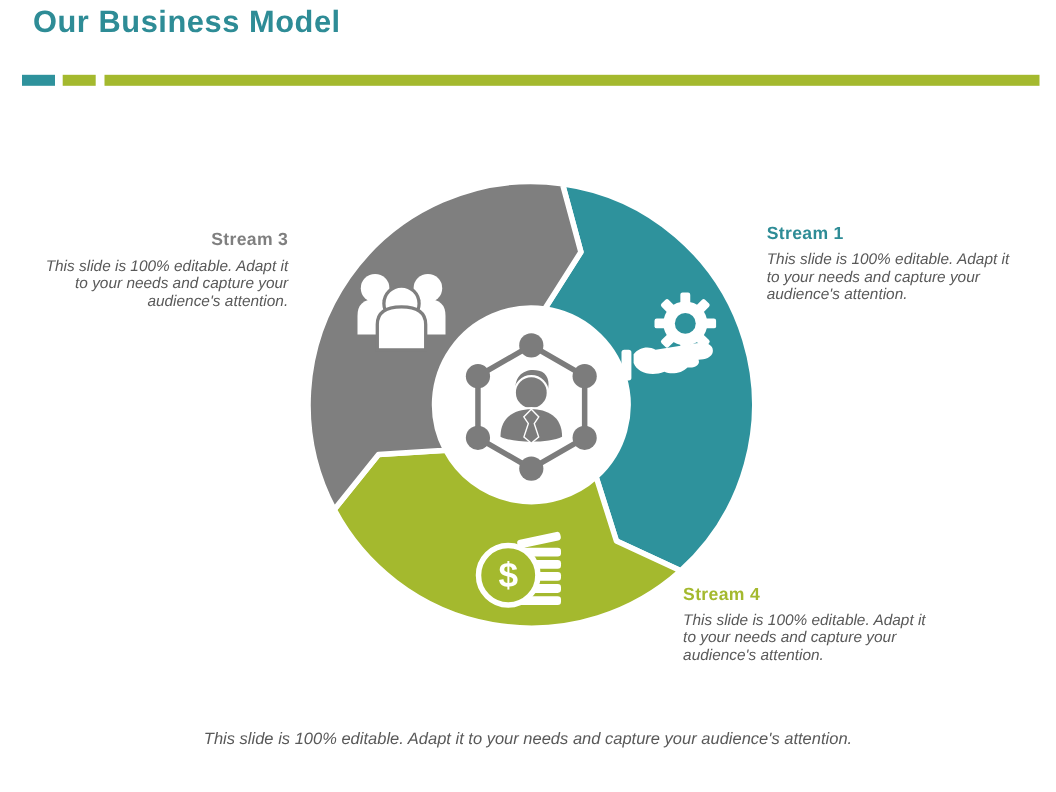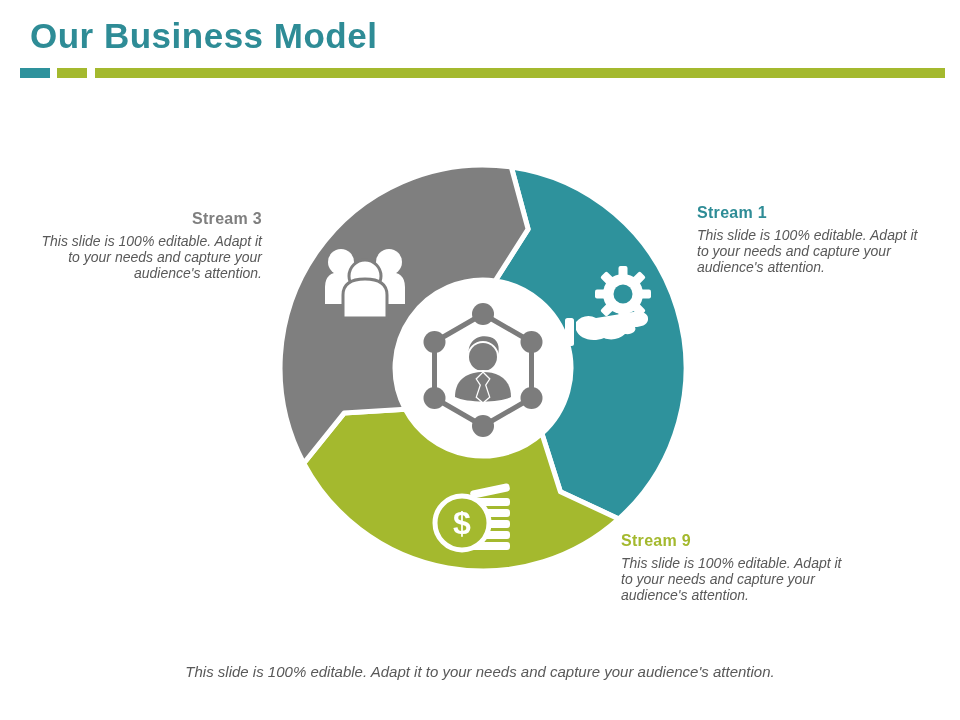--- a/index.html
+++ b/index.html
@@ -6,22 +6,22 @@
   body {
     width:960px; height:720px;
     background:#ffffff;
     font-family:"Liberation Sans", sans-serif;
     position:relative;
     overflow:hidden;
   }
 
   
   .title {
-    position:absolute; left:30px; top:16px; margin:0;
-    font-size:35px; font-weight:bold; letter-spacing:0.5px;
+    position:absolute; left:30px; top:4px; margin:0;
+    font-size:28px; font-weight:bold; letter-spacing:0.5px;
     color:#2E8C96;
   }
   .divider { position:absolute; top:68px; left:20px; right:15px; height:10px; }
   .divider .seg-teal  { position:absolute; left:0;    top:0; width:30px;  height:10px; background:#2E929C; }
   .divider .seg-green { position:absolute; left:37px; top:0; width:30px;  height:10px; background:#A4B92E; }
   .divider .bar       { position:absolute; left:75px; top:0; right:0;     height:10px; background:#A4B92E; }
 
   
   .diagram { position:absolute; left:263px; top:148px; width:440px; height:440px; }
 
@@ -136,17 +136,17 @@
   <h2>Stream 3</h2>
   <p>This slide is 100% editable. Adapt it to your needs and capture your audience's attention.</p>
 </div>
 
 <div class="stream stream-1">
   <h2>Stream 1</h2>
   <p>This slide is 100% editable. Adapt it to your needs and capture your audience's attention.</p>
 </div>
 
 <div class="stream stream-2">
-  <h2>Stream 9</h2>
+  <h2>Stream 4</h2>
   <p>This slide is 100% editable. Adapt it to your needs and capture your audience's attention.</p>
 </div>
 
 <div class="footer">This slide is 100% editable.  Adapt it to your needs and capture your audience's attention.</div>
 
 </body></html>

